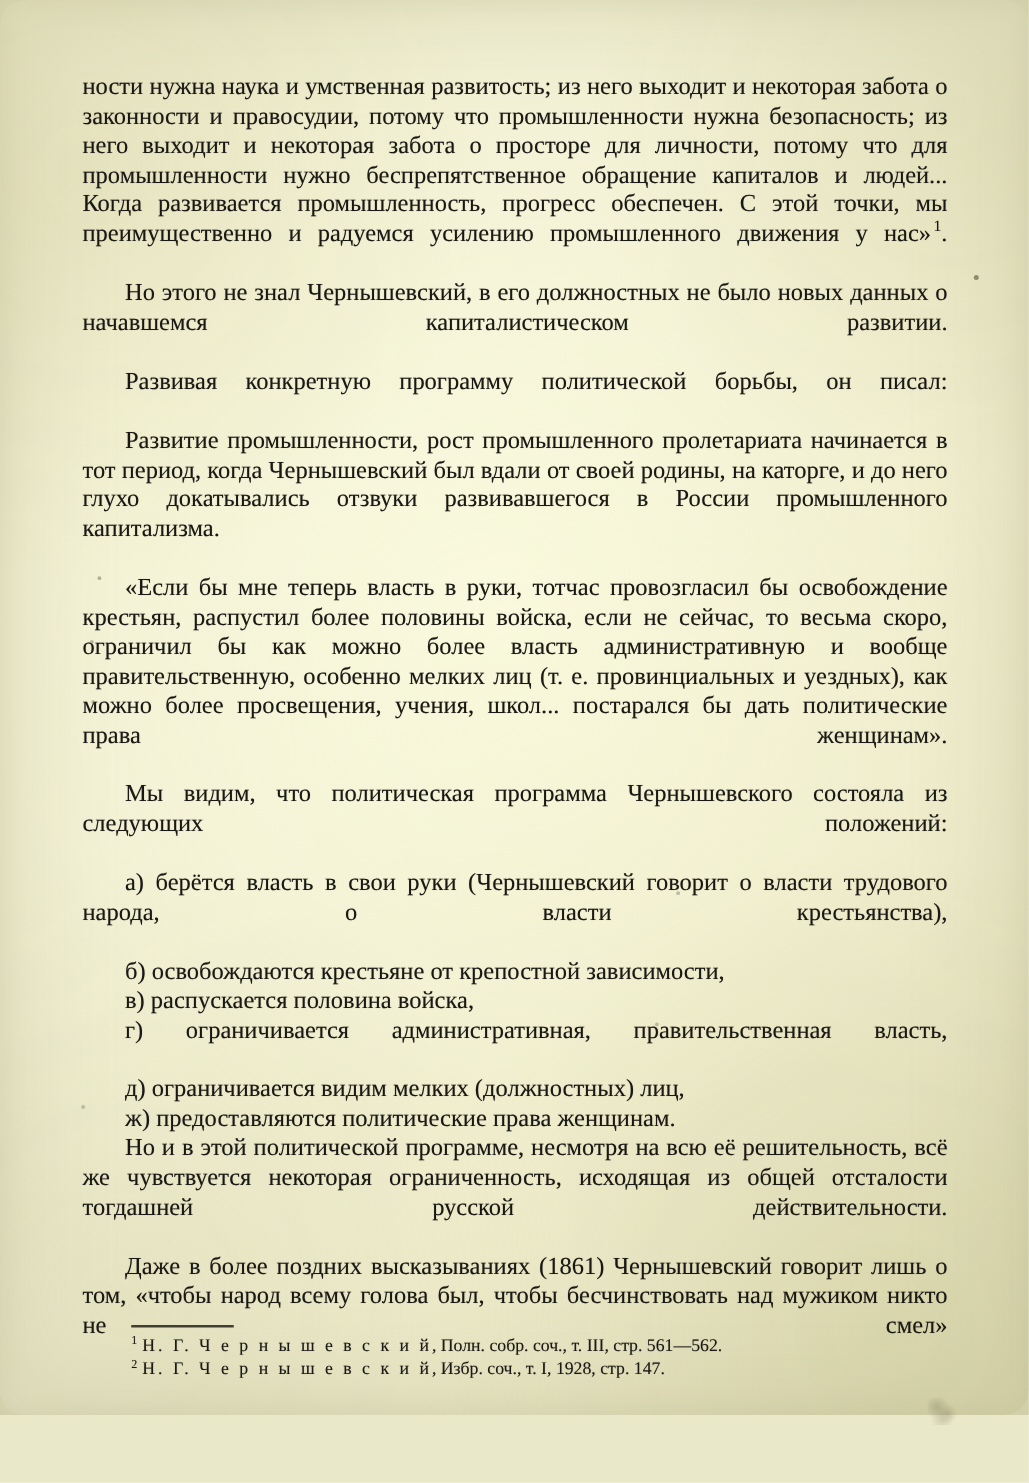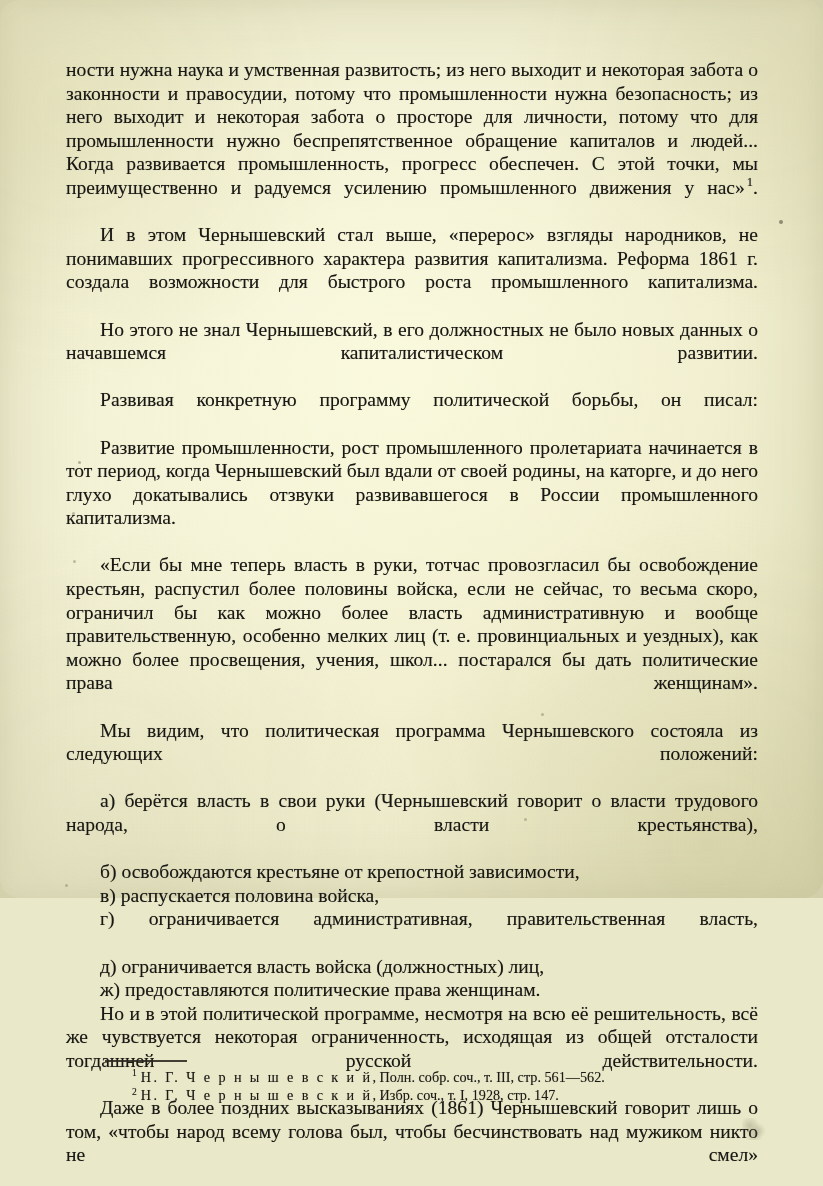--- a/index.html
+++ b/index.html
@@ -10,21 +10,21 @@
     width: 823px;
     height: 1186px;
     overflow: hidden;
     background: #e9e8c8;
     font-family: "Liberation Serif", "DejaVu Serif", serif;
   }
 
   .page {
     position: relative;
     width: 823px;
-    height: 898px;
+    height: 1132px;
     box-sizing: border-box;
     background:
       radial-gradient(ellipse 120% 95% at 48% 42%, rgba(255,255,230,0.70) 0%, rgba(252,250,218,0.30) 42%, rgba(226,224,186,0.0) 78%),
       linear-gradient(118deg, #eceacb 0%, #edecd0 18%, #eeedd2 40%, #eae8c8 66%, #e4e2bf 86%, #dedcb6 100%);
     border-radius: 20px;
   }
 
   
   .page::before {
     content: "";
@@ -97,21 +97,20 @@
 
   .footnotes {
     position: absolute;
     left: 105px;
     top: 1068px;
     width: 640px;
     color: #1b1a16;
     font-size: 14.2px;
     line-height: 18.4px;
     text-align: left;
-    margin-left: 27px;
   }
   .fn-rule {
     position: absolute;
     left: 105px;
     top: 1060px;
     width: 82px;
     height: 2px;
     background: #2a2820;
     opacity: 0.88;
   }
@@ -157,41 +156,40 @@
 <body>
 
 <div class="page">
 
   <div class="vignette"></div>
 
   <div class="textblock">
 
     <p class="flush"><span>ности нужна наука и умственная развитость; из него выходит и некоторая забота о законности и правосудии, потому что промышленности нужна безопасность; из него выходит и некоторая забота о просторе для личности, потому что для промышленности нужно беспрепятственное обращение капиталов и людей... Когда развивается промышленность, прогресс обеспечен. С этой точки, мы преимущественно и радуемся усилению промышленного движения у нас»</span><span class="sup">1</span><span>.</span></p>
 
-    <p class="para">И в этом Чернышевский стал выше, «перерос» взгляды народников, не понимавших прогрессивного характера развития капитализма. Реформа 1861 г. создала возможности для быстрого роста промышленного капитализма.</p>
 
     <p class="para">Но этого не знал Чернышевский, в его должностных не было новых данных о начавшемся капиталистическом развитии.</p>
 
     <p class="para">Развивая конкретную программу политической борьбы, он писал:</p>
 
     <p class="para">Развитие промышленности, рост промышленного пролетариата начинается в тот период, когда Чернышевский был вдали от своей родины, на каторге, и до него глухо докатывались отзвуки развивавшегося в России промышленного капитализма.</p>
 
     <p class="para">«Если бы мне теперь власть в руки, тотчас провозгласил бы освобождение крестьян, распустил более половины войска, если не сейчас, то весьма скоро, ограничил бы как можно более власть административную и вообще правительственную, особенно мелких лиц (т. е. провинциальных и уездных), как можно более просвещения, учения, школ... постарался бы дать политические права женщинам».</p>
 
     <p class="para">Мы видим, что политическая программа Чернышевского состояла из следующих положений:</p>
 
     <p class="para">а) берётся власть в свои руки (Чернышевский говорит о власти трудового народа, о власти крестьянства),</p>
 
     <p class="para nostretch">б) освобождаются крестьяне от крепостной зависимости,</p>
 
     <p class="para nostretch">в) распускается половина войска,</p>
 
     <p class="para">г) ограничивается    административная,    правительственная власть,</p>
 
-    <p class="para nostretch">д) ограничивается власть войска (должностных) лиц,</p>
+    <p class="para nostretch">д) ограничивается видим мелких (должностных) лиц,</p>
 
 
     <p class="para nostretch">ж) предоставляются политические права женщинам.</p>
 
     <p class="para">Но и в этой политической программе, несмотря на всю её решительность, всё же чувствуется некоторая ограниченность, исходящая из общей отсталости тогдашней русской действительности.</p>
 
     <p class="para"><span>Даже в более поздних высказываниях (1861) Чернышевский говорит лишь о том, «чтобы народ всему голова был, чтобы бесчинствовать над мужиком никто не смел»</span></p>
 
   </div>
 

